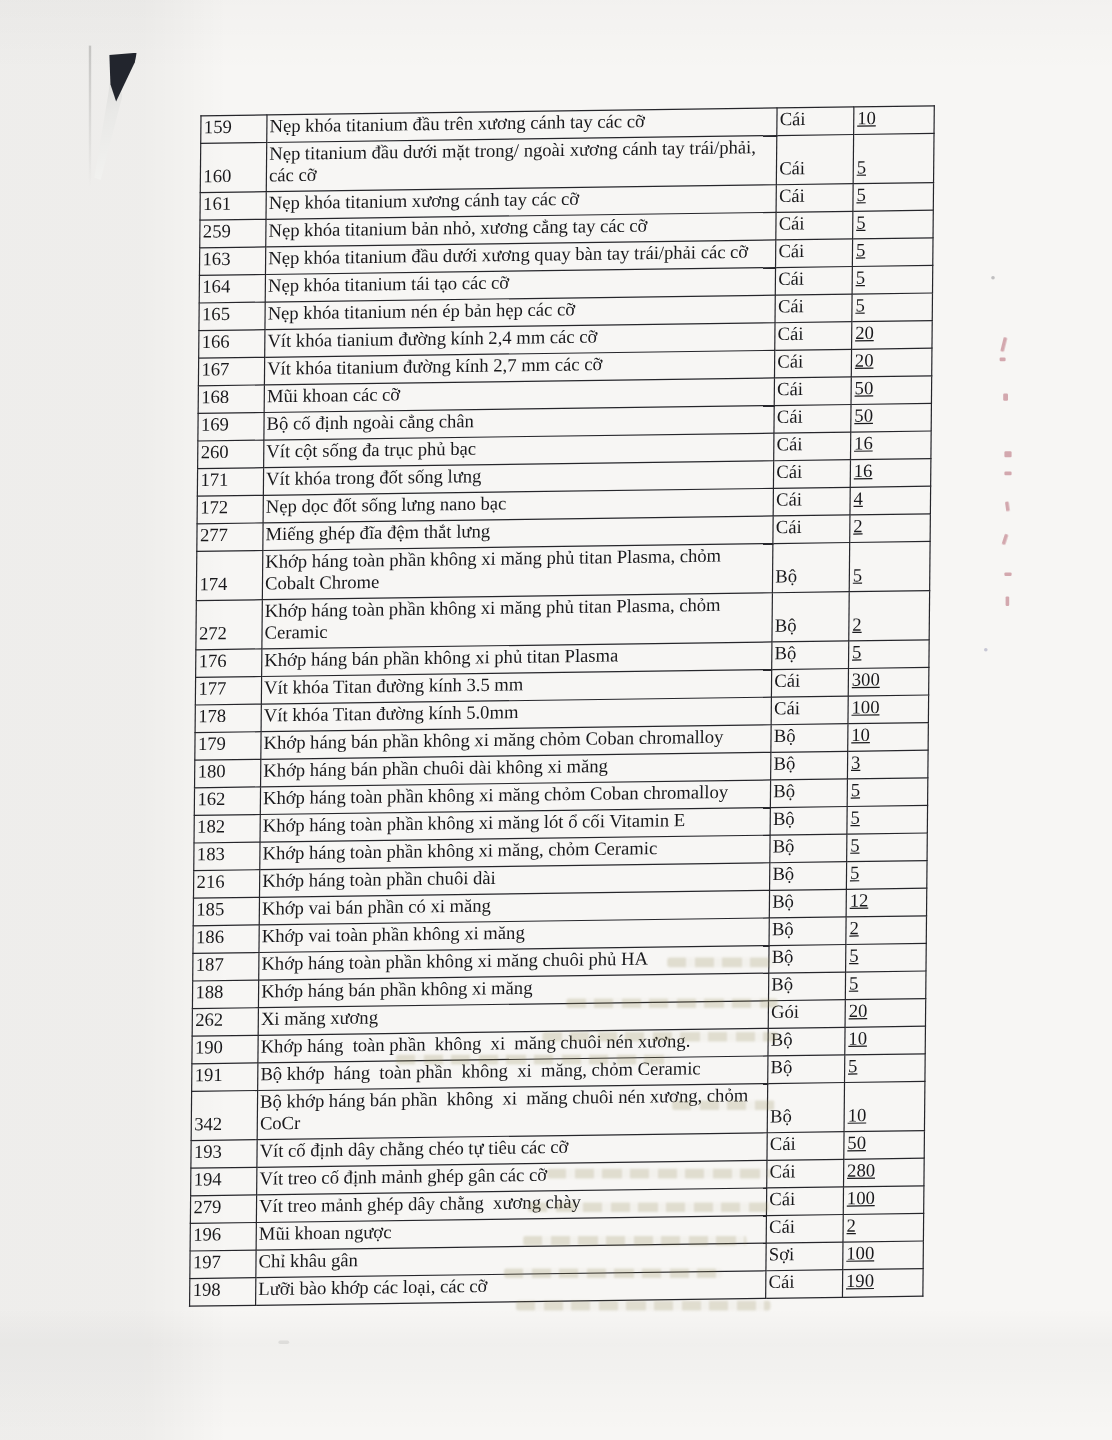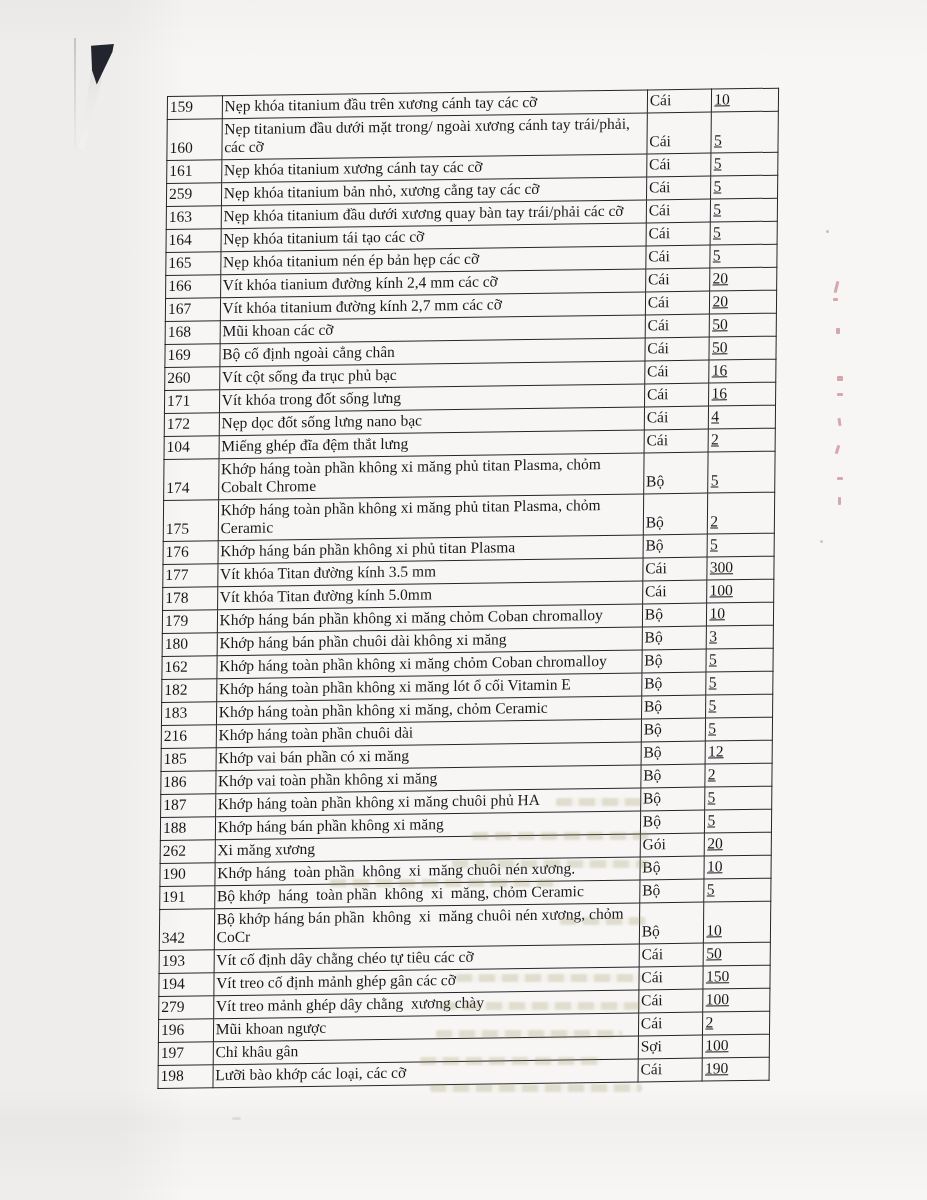--- a/index.html
+++ b/index.html
@@ -152,33 +152,33 @@
     <td class="c-unit">Cái</td>
     <td class="c-qty">16</td>
   </tr>
           <tr class="row">
     <td class="c-no">172</td>
     <td class="c-desc">Nẹp dọc đốt sống lưng nano bạc</td>
     <td class="c-unit">Cái</td>
     <td class="c-qty">4</td>
   </tr>
           <tr class="row">
-    <td class="c-no">104</td>
+    <td class="c-no">277</td>
     <td class="c-desc">Miếng ghép đĩa đệm thắt lưng</td>
     <td class="c-unit">Cái</td>
     <td class="c-qty">2</td>
   </tr>
           <tr class="row">
     <td class="c-no">174</td>
     <td class="c-desc">Khớp háng toàn phần không xi măng phủ titan Plasma, chỏm Cobalt Chrome</td>
     <td class="c-unit">Bộ</td>
     <td class="c-qty">5</td>
   </tr>
           <tr class="row">
-    <td class="c-no">175</td>
+    <td class="c-no">272</td>
     <td class="c-desc">Khớp háng toàn phần không xi măng phủ titan Plasma, chỏm Ceramic</td>
     <td class="c-unit">Bộ</td>
     <td class="c-qty">2</td>
   </tr>
           <tr class="row">
     <td class="c-no">176</td>
     <td class="c-desc">Khớp háng bán phần không xi phủ titan Plasma</td>
     <td class="c-unit">Bộ</td>
     <td class="c-qty">5</td>
   </tr>
@@ -281,21 +281,21 @@
           <tr class="row">
     <td class="c-no">193</td>
     <td class="c-desc">Vít cố định dây chằng chéo tự tiêu các cỡ</td>
     <td class="c-unit">Cái</td>
     <td class="c-qty">50</td>
   </tr>
           <tr class="row">
     <td class="c-no">194</td>
     <td class="c-desc">Vít treo cố định mảnh ghép gân các cỡ</td>
     <td class="c-unit">Cái</td>
-    <td class="c-qty">150</td>
+    <td class="c-qty">280</td>
   </tr>
           <tr class="row">
     <td class="c-no">279</td>
     <td class="c-desc">Vít treo mảnh ghép dây chằng  xương chày</td>
     <td class="c-unit">Cái</td>
     <td class="c-qty">100</td>
   </tr>
           <tr class="row">
     <td class="c-no">196</td>
     <td class="c-desc">Mũi khoan ngược</td>

